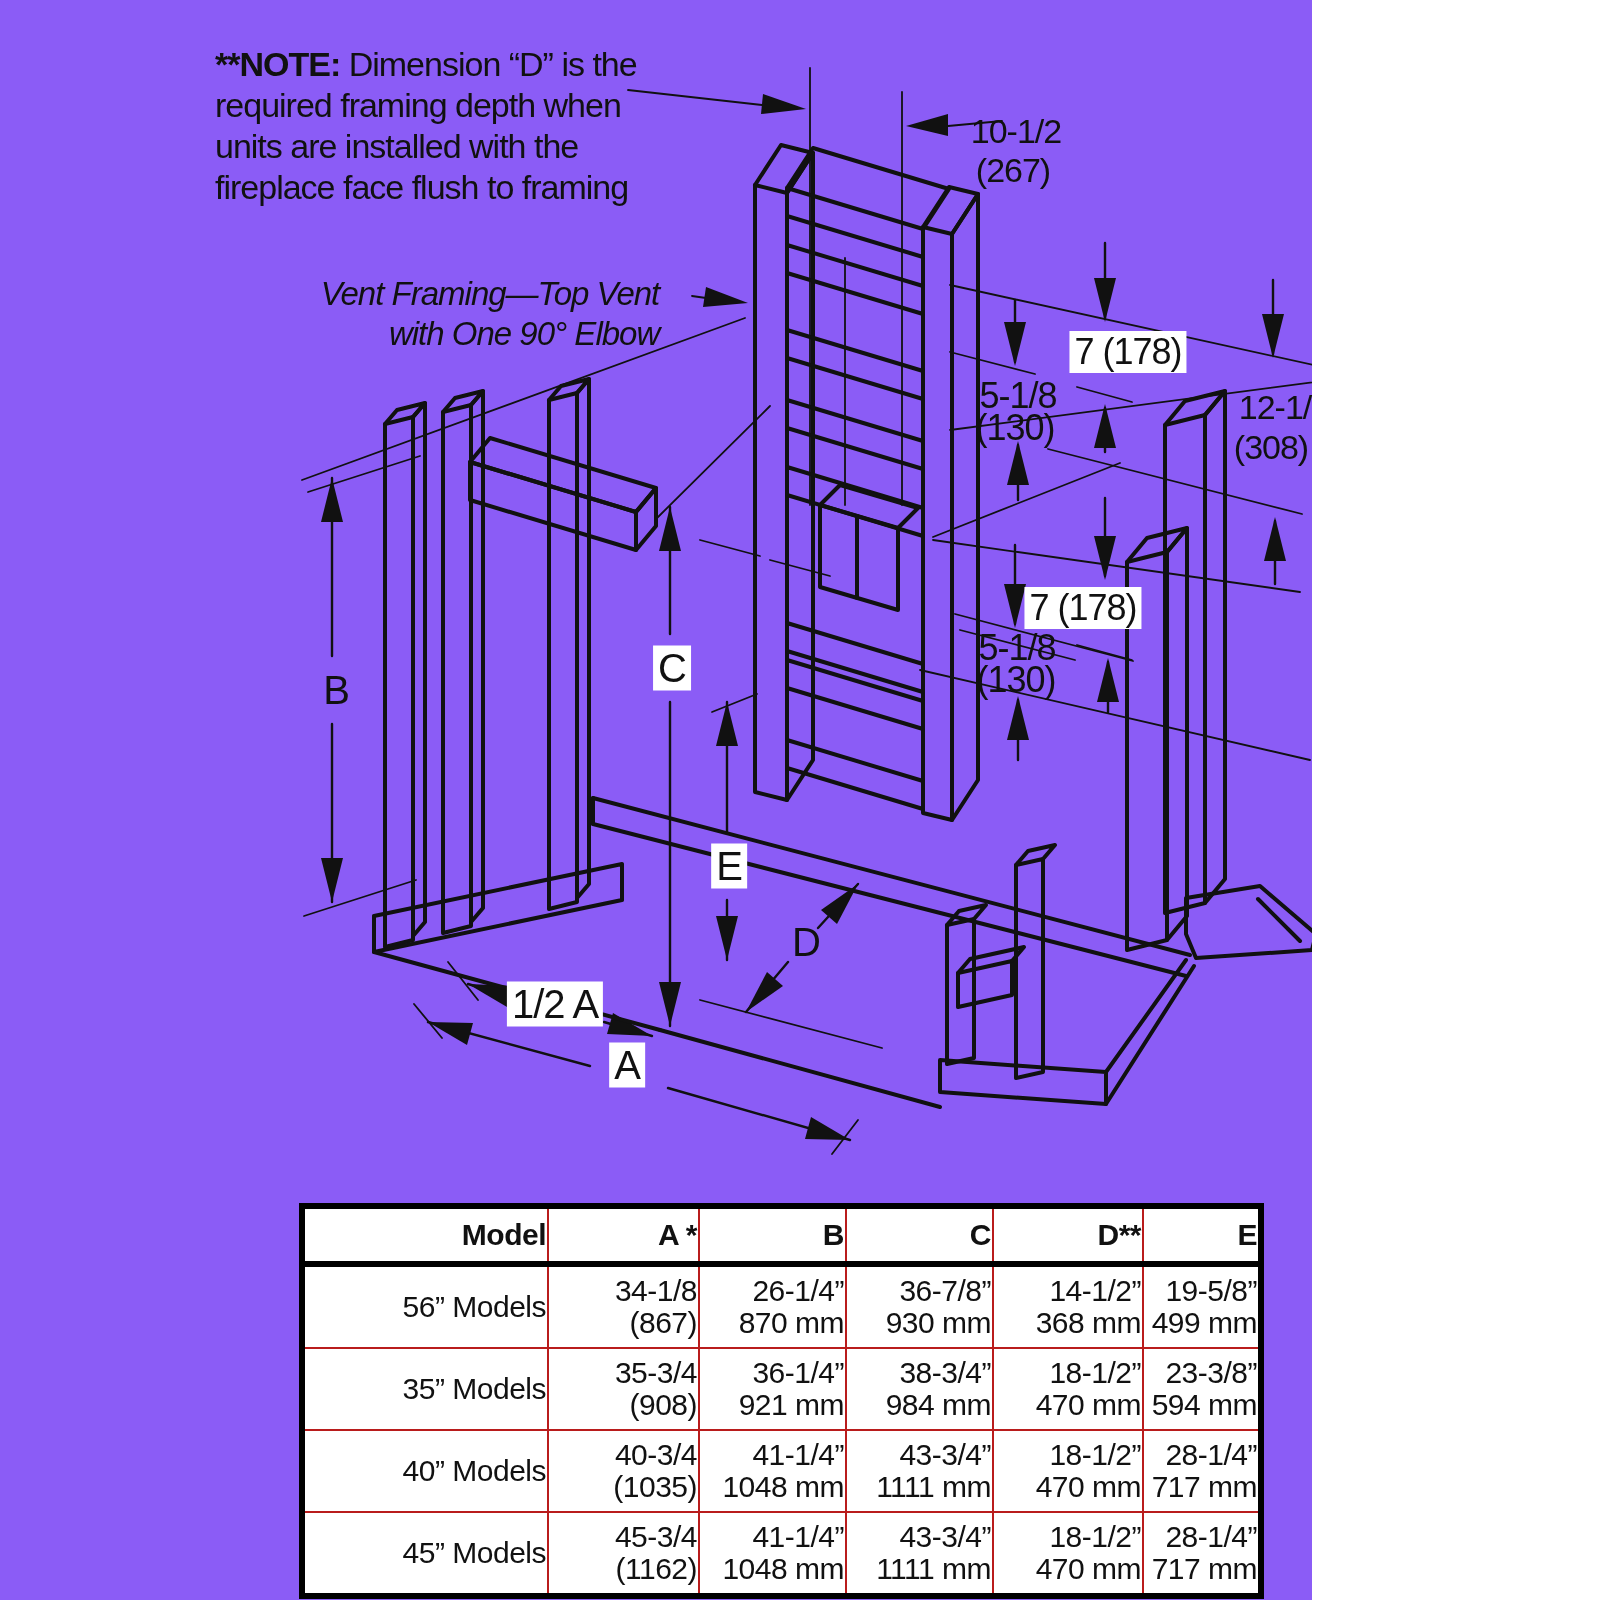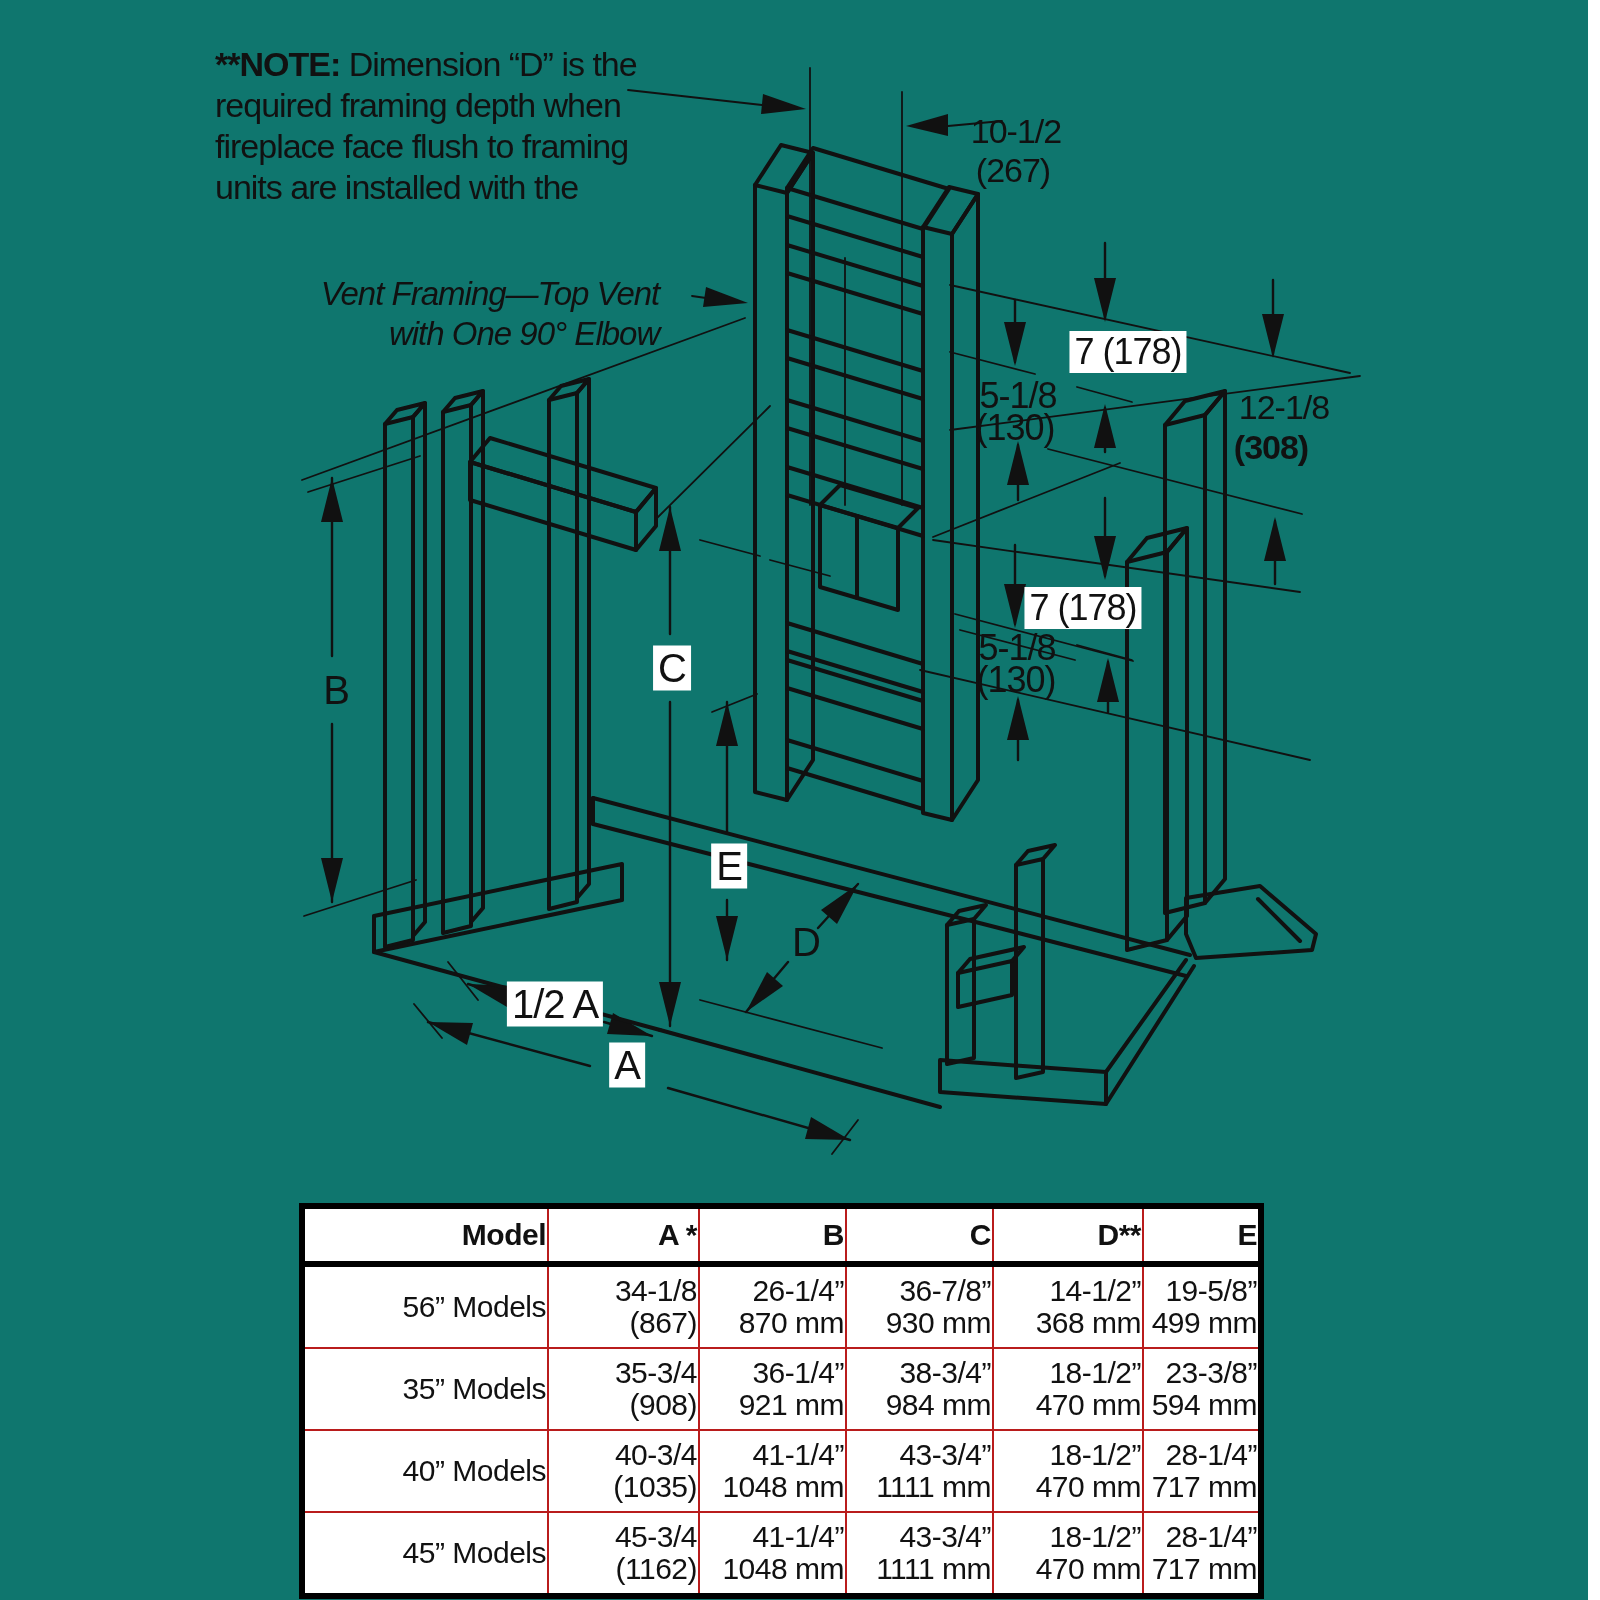--- a/index.html
+++ b/index.html
@@ -1,16 +1,16 @@
 <!DOCTYPE html>
 <html><head>
 <meta charset="utf-8">
 <style>
   html,body{margin:0;padding:0;background:#fff;}
-  .stage{position:relative;width:1588px;height:1600px;background:#0f766e;overflow:hidden;
+  .stage{position:relative;width:1312px;height:1600px;background:#8b5cf6;overflow:hidden;
          font-family:"Liberation Sans", sans-serif;color:#111;}
   .stage svg{position:absolute;left:0;top:0;}
   .txt{position:absolute;white-space:nowrap;color:#111;}
   .center{transform:translate(-50%,-50%);text-align:center;}
   .note{font-size:34px;line-height:41px;letter-spacing:-1px;}
   .dim{font-size:36px;letter-spacing:-1px;}
   .dimbig{font-size:34px;letter-spacing:-1px;}
   .letter{font-size:40px;letter-spacing:-1px;}
   .wbg{background:#fff;padding:0 5px;}
   .ventlbl{font-size:33px;line-height:40px;letter-spacing:-1px;text-align:right;font-style:italic;}
@@ -186,39 +186,39 @@
         <path d="M1016,865 L1043,859 L1043,1072 L1016,1078 Z"></path>
         <path d="M1016,865 L1028,851 L1055,845 L1043,859"></path>
         <path d="M940,1060 L1106,1072 L1106,1104 L940,1092 Z"></path>
       </g>
     </g>
   </svg>
 
   <div class="txt note" style="left:215px;top:44px;">
     <div><b>**NOTE:</b><span> Dimension “D” is the</span></div>
     <div>required framing depth when</div>
+    <div>units are installed with the</div>
     <div>fireplace face flush to framing</div>
-    <div>units are installed with the</div>
   </div>
 
 
   <div class="txt ventlbl center" style="left:490px;top:314px;">
     <div>Vent Framing—Top Vent</div>
     <div>with One 90° Elbow</div>
   </div>
 
   <div class="txt dimbig center" style="left:1016px;top:131px;">10-1/2</div>
   <div class="txt dimbig center" style="left:1013px;top:170px;">(267)</div>
 
   <div class="txt dim center wbg" style="left:1128px;top:352px;">7 (178)</div>
   <div class="txt dim center" style="left:1018px;top:396px;">5-1/8</div>
   <div class="txt dim center" style="left:1015px;top:428px;">(130)</div>
 
   <div class="txt dimbig center" style="left:1284px;top:407px;">12-1/8</div>
-  <div class="txt dimbig center" style="left:1271px;top:447px;font-weight:bold;">(308)</div>
+  <div class="txt dimbig center" style="left:1271px;top:447px;">(308)</div>
 
   <div class="txt dim center wbg" style="left:1083px;top:608px;">7 (178)</div>
   <div class="txt dim center" style="left:1017px;top:648px;">5-1/8</div>
   <div class="txt dim center" style="left:1016px;top:680px;">(130)</div>
 
   <div class="txt letter center" style="left:336px;top:690px;">B</div>
   <div class="txt letter center wbg" style="left:672px;top:668px;">C</div>
   <div class="txt letter center wbg" style="left:729px;top:866px;">E</div>
   <div class="txt letter center" style="left:806px;top:942px;">D</div>
   <div class="txt letter center wbg" style="left:555px;top:1004px;">1/2 A</div>

